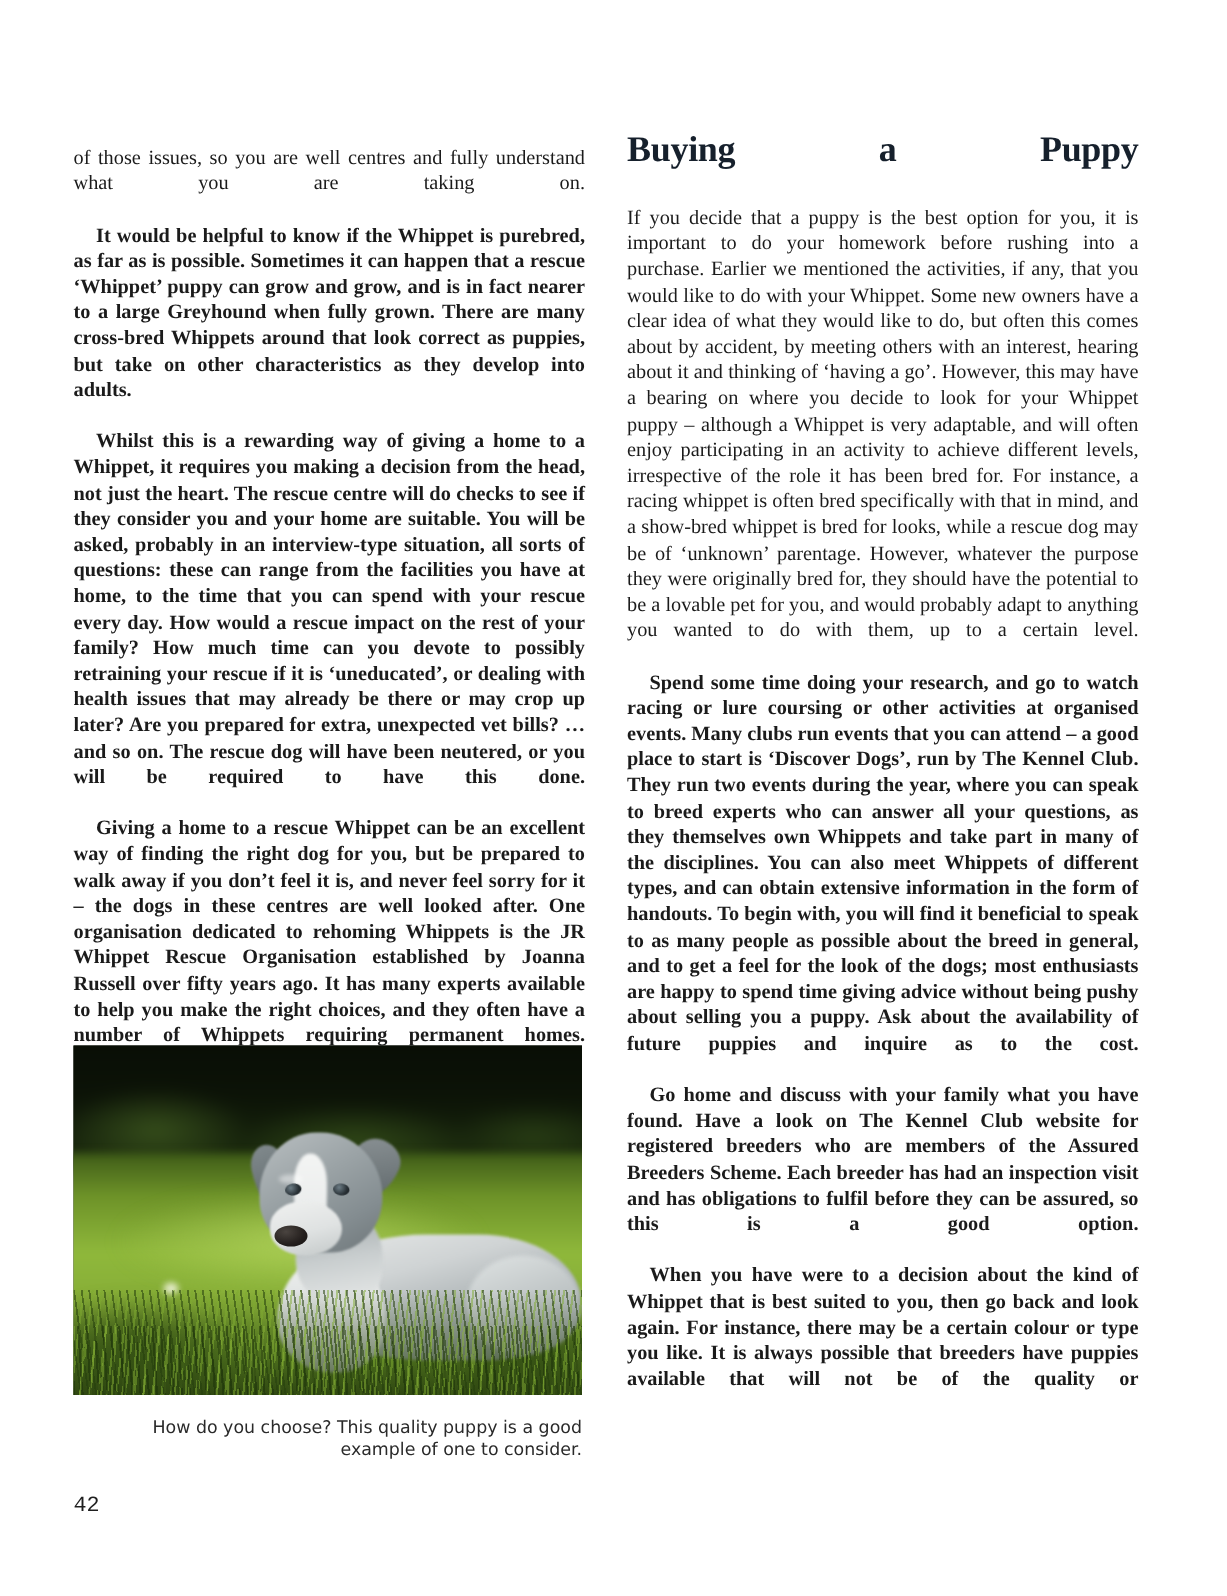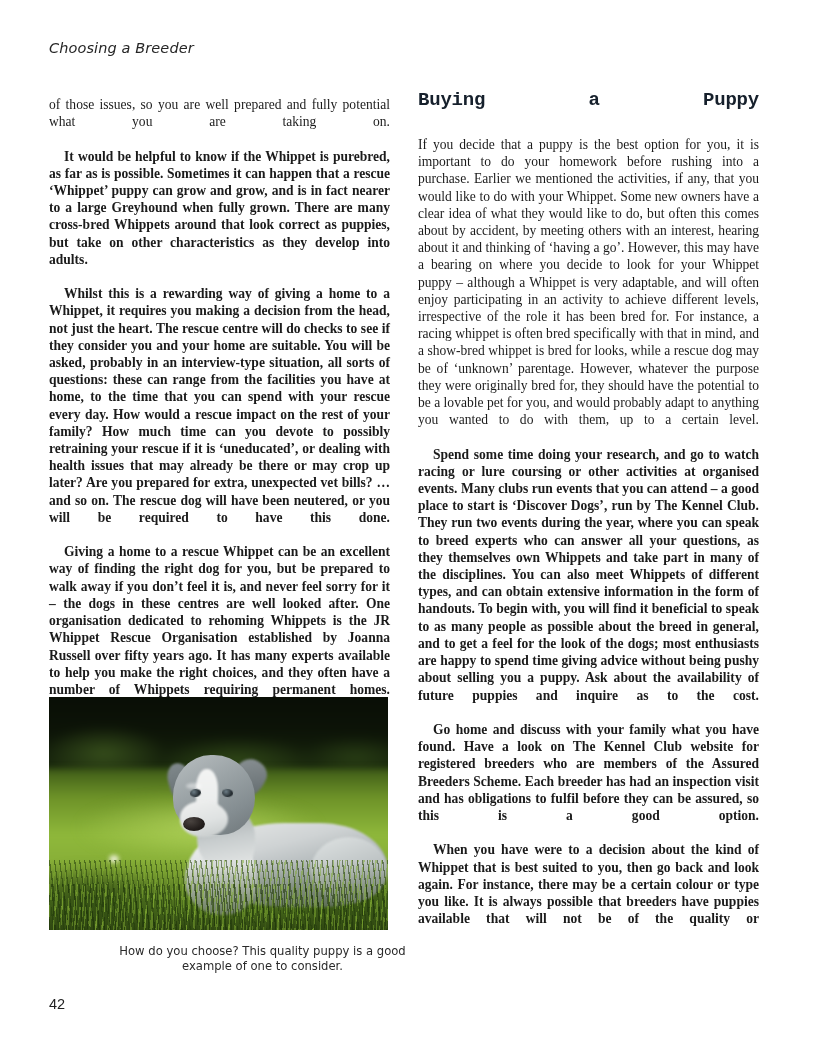--- a/index.html
+++ b/index.html
@@ -67,23 +67,23 @@
     text-align: justify;
   }
   .col p::after {
     content: "";
     display: inline-block;
     width: 100%;
   }
 
   
   .section-head {
-    font-family: Liberation Mono, monospace;
+    font-family: Liberation Serif, serif;
     font-weight: bold;
-    font-size: 19px;
+    font-size: 24px;
     line-height: 24px;
     color: #16202c;
     margin: 0 0 16px 0;
     letter-spacing: -0.2px;
     text-align: left;
   }
   .section-head::after { content: none; }
 
   
   .figure {
@@ -277,42 +277,40 @@
 
   .caption {
     position: absolute;
     left: 49px;
     top: 944px;
     width: 339px;
     font-family: "DejaVu Sans", sans-serif;
     font-size: 11.6px;
     line-height: 14.6px;
     color: #2a2a2a;
-    text-align: center;
-    margin-left: 44px;
+    text-align: right;
   }
 
   .folio {
     position: absolute;
     left: 49px;
     top: 996px;
-    font-family: Liberation Sans, sans-serif;
+    font-family: Liberation Mono, monospace;
     font-size: 14.5px;
     color: #1f1f1f;
   }
 </style>
 </head>
 <body>
 
 <div class="page">
 
-  <div class="running-head">Choosing a Breeder</div>
 
   <div class="col col-left">
-    <p>of those issues, so you are well prepared and fully potential what you are taking on.</p>
+    <p>of those issues, so you are well centres and fully understand what you are taking on.</p>
     <p class="ind">It would be helpful to know if the Whippet is purebred, as far as is possible. Sometimes it can happen that a rescue ‘Whippet’ puppy can grow and grow, and is in fact nearer to a large Greyhound when fully grown. There are many cross-bred Whippets around that look correct as puppies, but take on other characteristics as they develop into adults.</p>
     <p class="ind">Whilst this is a rewarding way of giving a home to a Whippet, it requires you making a decision from the head, not just the heart. The rescue centre will do checks to see if they consider you and your home are suitable. You will be asked, probably in an interview-type situation, all sorts of questions: these can range from the facilities you have at home, to the time that you can spend with your rescue every day. How would a rescue impact on the rest of your family? How much time can you devote to possibly retraining your rescue if it is ‘uneducated’, or dealing with health issues that may already be there or may crop up later? Are you prepared for extra, unexpected vet bills? …and so on. The rescue dog will have been neutered, or you will be required to have this done.</p>
     <p class="ind">Giving a home to a rescue Whippet can be an excellent way of finding the right dog for you, but be prepared to walk away if you don’t feel it is, and never feel sorry for it – the dogs in these centres are well looked after. One organisation dedicated to rehoming Whippets is the JR Whippet Rescue Organisation established by Joanna Russell over fifty years ago. It has many experts available to help you make the right choices, and they often have a number of Whippets requiring permanent homes.</p>
   </div>
 
   <div class="col col-right">
     <p class="section-head">Buying a Puppy</p>
     <p>If you decide that a puppy is the best option for you, it is important to do your homework before rushing into a purchase. Earlier we mentioned the activities, if any, that you would like to do with your Whippet. Some new owners have a clear idea of what they would like to do, but often this comes about by accident, by meeting others with an interest, hearing about it and thinking of ‘having a go’. However, this may have a bearing on where you decide to look for your Whippet puppy – although a Whippet is very adaptable, and will often enjoy participating in an activity to achieve different levels, irrespective of the role it has been bred for. For instance, a racing whippet is often bred specifically with that in mind, and a show-bred whippet is bred for looks, while a rescue dog may be of ‘unknown’ parentage. However, whatever the purpose they were originally bred for, they should have the potential to be a lovable pet for you, and would probably adapt to anything you wanted to do with them, up to a certain level.</p>
     <p class="ind">Spend some time doing your research, and go to watch racing or lure coursing or other activities at organised events. Many clubs run events that you can attend – a good place to start is ‘Discover Dogs’, run by The Kennel Club. They run two events during the year, where you can speak to breed experts who can answer all your questions, as they themselves own Whippets and take part in many of the disciplines. You can also meet Whippets of different types, and can obtain extensive information in the form of handouts. To begin with, you will find it beneficial to speak to as many people as possible about the breed in general, and to get a feel for the look of the dogs; most enthusiasts are happy to spend time giving advice without being pushy about selling you a puppy. Ask about the availability of future puppies and inquire as to the cost.</p>
     <p class="ind">Go home and discuss with your family what you have found. Have a look on The Kennel Club website for registered breeders who are members of the Assured Breeders Scheme. Each breeder has had an inspection visit and has obligations to fulfil before they can be assured, so this is a good option.</p>

